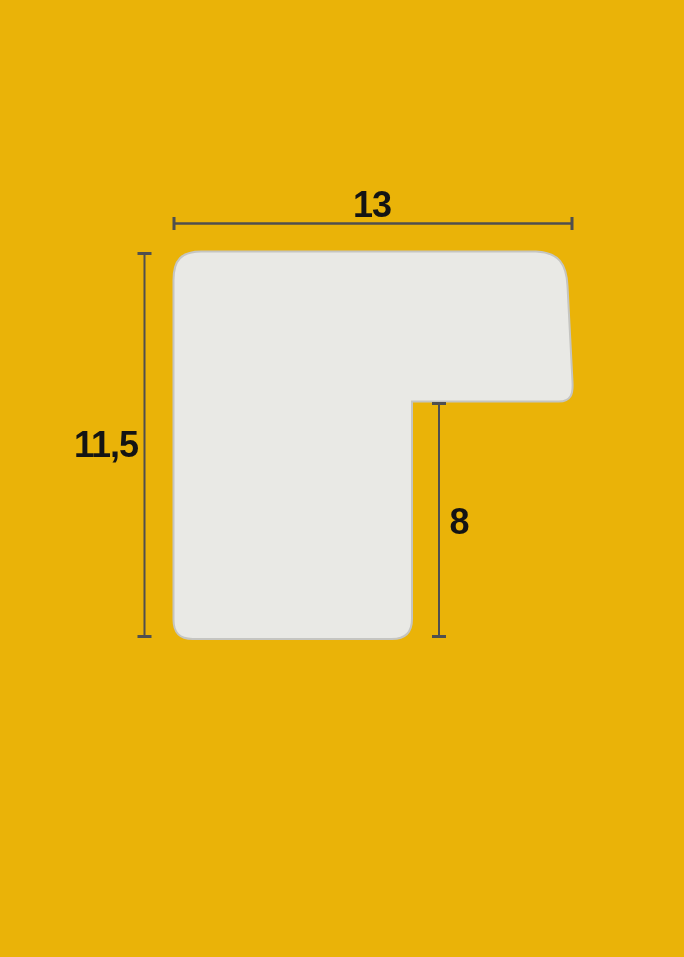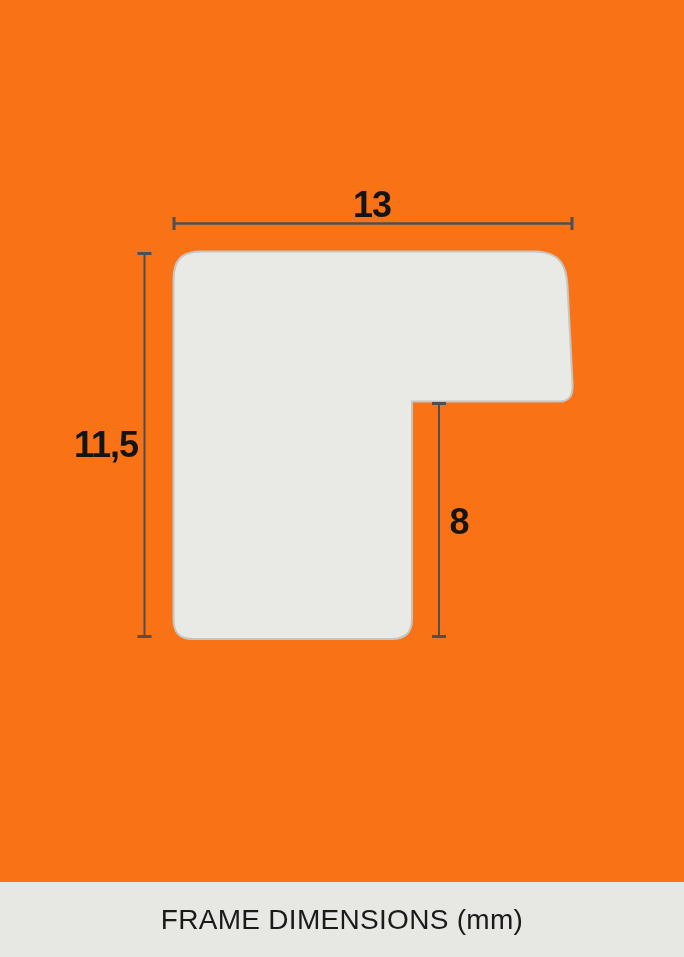--- a/index.html
+++ b/index.html
@@ -5,21 +5,21 @@
   html, body {
     margin: 0;
     padding: 0;
     background: #ffffff;
     font-family: "Liberation Sans", sans-serif;
   }
   .canvas {
     position: relative;
     width: 684px;
     height: 957px;
-    background: #f97316;
+    background: #eab308;
     overflow: hidden;
   }
   .diagram-svg {
     display: block;
     position: absolute;
     top: 0;
     left: 0;
   }
   .dim-label {
     font-family: "Liberation Sans", sans-serif;
@@ -85,17 +85,14 @@
 
     <g stroke="#4f4f4f">
       <line x1="439" y1="403.5" x2="439" y2="636.5" stroke-width="2"></line>
       <line x1="432" y1="403.5" x2="446" y2="403.5" stroke-width="3"></line>
       <line x1="432" y1="636.5" x2="446" y2="636.5" stroke-width="3"></line>
     </g>
     <text class="dim-label" x="459" y="534" text-anchor="middle">8</text>
 
   </svg>
 
-  <div class="footer-bar">
-    <span class="footer-label">FRAME DIMENSIONS (mm)</span>
-  </div>
 
 </div>
 
 </body></html>

